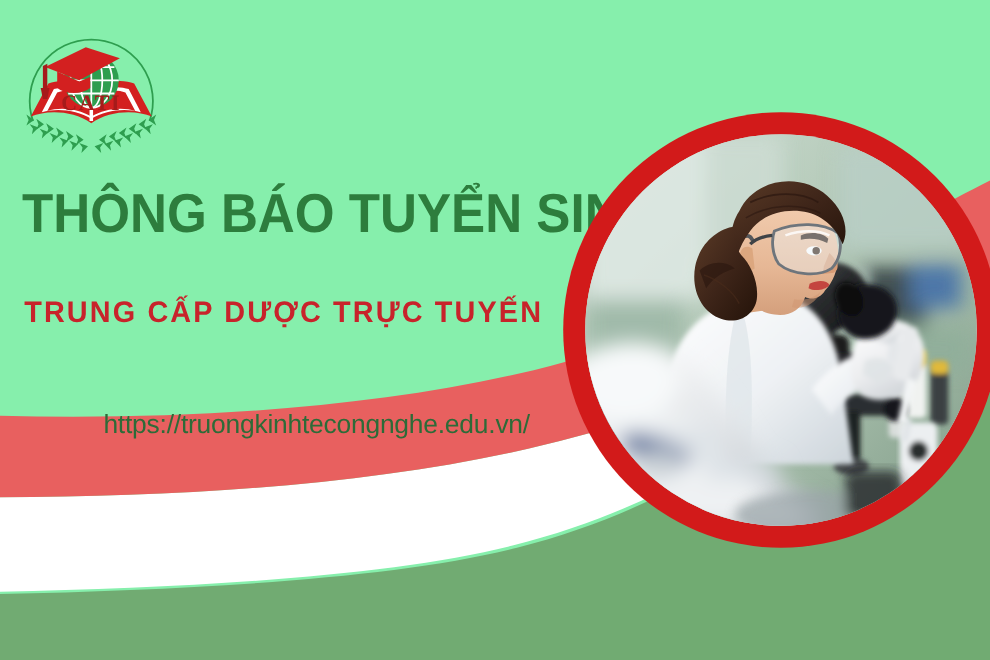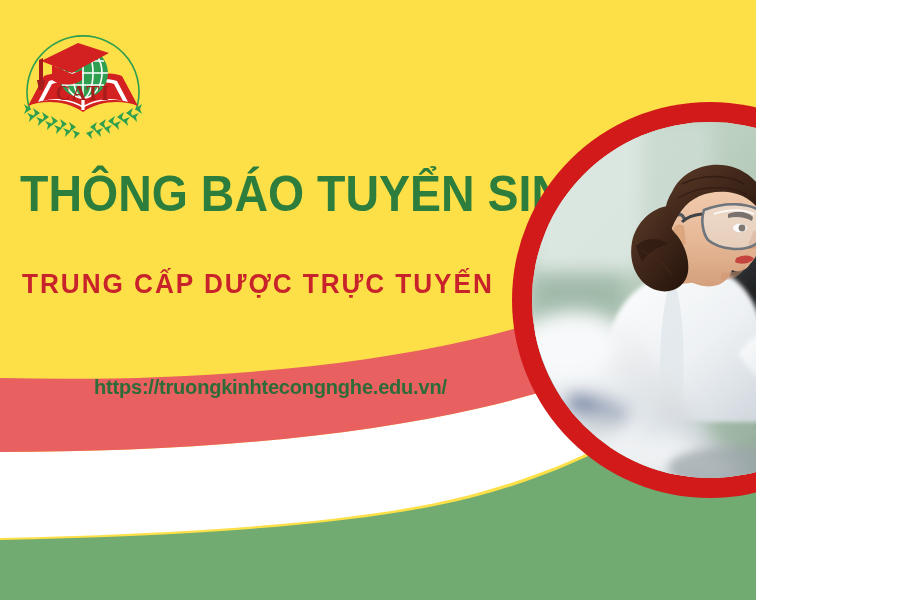--- a/index.html
+++ b/index.html
@@ -2,21 +2,21 @@
 <html><head>
 <meta charset="utf-8">
 <style>
   html,body{margin:0;padding:0;}
   body{
     width:900px;height:600px;overflow:hidden;
     font-family:"Liberation Sans","DejaVu Sans",sans-serif;
     background:#ffffff;
   }
   #poster{
-    position:relative;width:736px;height:600px;background:#fde047;overflow:hidden;padding-left:20px;
+    position:relative;width:900px;height:600px;background:#86efac;overflow:hidden;
   }
 
   
   .waves{position:absolute;left:0;top:0;width:900px;height:600px;}
 
   
   .logo{position:absolute;left:8px;top:18px;width:150px;height:135px;}
 
   
   .headline{
@@ -30,21 +30,21 @@
   .subhead{
     position:absolute;left:22px;top:268px;width:520px;
     font-size:27px;line-height:32px;font-weight:bold;
     color:#c8232b;
     letter-spacing:2.0px;
     transform:scaleX(0.97);transform-origin:left center;
     white-space:nowrap;
   }
   .urlline{
     position:absolute;left:94px;top:374px;
-    font-size:20px;line-height:26px;font-weight:bold;
+    font-size:24px;line-height:26px;font-weight:normal;
     color:#2d6b38;
     letter-spacing:-0.2px;
     white-space:nowrap;
   }
 
   
   .photo-wrap{
     position:absolute;left:512px;top:102px;width:396px;height:396px;
   }
   .photo-ring{

